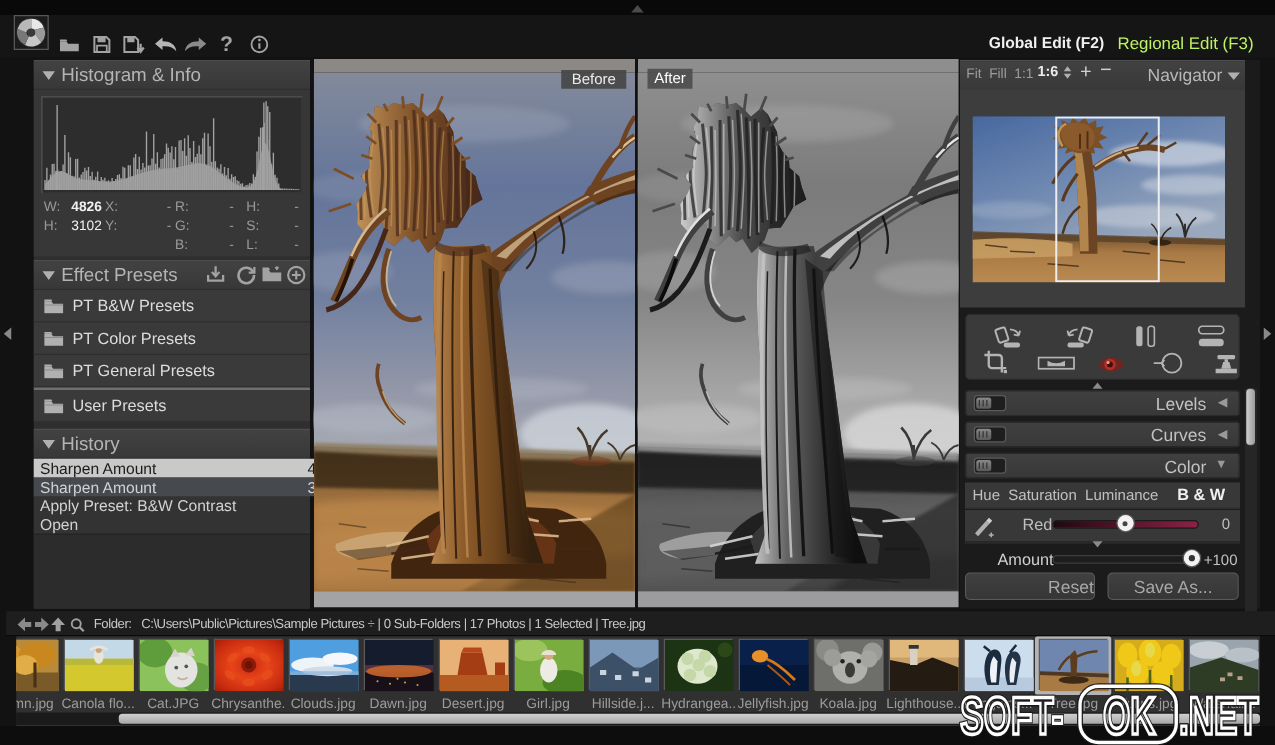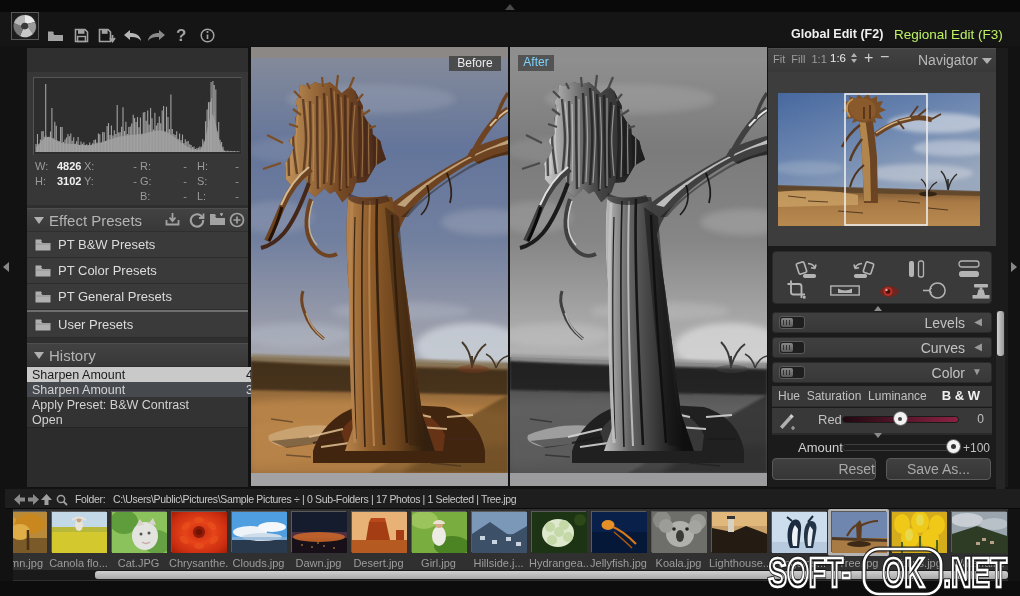--- a/index.html
+++ b/index.html
@@ -53,40 +53,44 @@
 </svg>
 <div class="abs" style="left:176px;top:26px;font-size:17px;font-weight:bold;color:#a2a2a2">?</div>
 <svg class="abs" style="left:200px;top:28px" width="15" height="15" viewBox="0 0 15 15">
  <circle cx="7.5" cy="7.5" r="6.3" fill="none" stroke="#a2a2a2" stroke-width="1.5"></circle>
  <path d="M7.5,6.5 V11" stroke="#a2a2a2" stroke-width="1.7"></path>
       <circle cx="7.5" cy="4" r="1.1" fill="#a2a2a2"></circle>
 </svg>
 <div class="abs" style="left:791px;top:27px;font-size:12.5px;font-weight:bold;color:#f0f0f0">Global Edit (F2)</div>
 <div class="abs" style="left:894px;top:27px;font-size:13.5px;color:#bef264">Regional Edit (F3)</div>
 <div class="abs" style="left:27px;top:48px;width:221px;height:439px;background:#2f2f2f">
+<div class="abs hdr" style="top:0px">
+        <div class="tri"></div>
+        <span class="t">Histogram &amp; Info</span>
+      </div>
 <div class="abs" style="left:0;top:24px;width:221px;height:133px;background:#373737"></div>
 <div class="abs" style="left:6px;top:29px;width:209px;height:78px;background:#2d2d2d;border:1px solid #555;border-right-color:#3a3a3a;border-bottom-color:#3a3a3a">
 <svg class="abs" style="left:1px;top:2px" width="206" height="74" viewBox="0 0 206 74">
           <path d="M1,72 L1.0,66.9 L3.0,64.9 L5.0,62.7 L7.0,60.6 L9.0,58.7 L11.0,57.4 L13.0,56.9 L15.0,57.0 L17.0,57.7 L19.0,58.9 L21.0,60.2 L23.0,61.4 L25.0,62.3 L27.0,63.0 L29.0,63.4 L31.0,63.6 L33.0,63.7 L35.0,63.8 L37.0,63.9 L39.0,64.1 L41.0,64.3 L43.0,64.6 L45.0,64.9 L47.0,65.1 L49.0,65.2 L51.0,65.3 L53.0,65.2 L55.0,65.0 L57.0,64.7 L59.0,64.3 L61.0,63.8 L63.0,63.3 L65.0,62.7 L67.0,62.1 L69.0,61.4 L71.0,60.7 L73.0,60.1 L75.0,59.4 L77.0,58.8 L79.0,58.2 L81.0,57.6 L83.0,57.1 L85.0,56.6 L87.0,56.2 L89.0,55.9 L91.0,55.5 L93.0,55.3 L95.0,55.0 L97.0,54.8 L99.0,54.7 L101.0,54.5 L103.0,54.3 L105.0,54.0 L107.0,53.7 L109.0,53.4 L111.0,53.0 L113.0,52.5 L115.0,52.0 L117.0,51.5 L119.0,51.1 L121.0,50.7 L123.0,50.5 L125.0,50.5 L127.0,50.7 L129.0,51.1 L131.0,51.8 L133.0,52.8 L135.0,54.0 L137.0,55.4 L139.0,56.9 L141.0,58.5 L143.0,60.1 L145.0,61.7 L147.0,63.2 L149.0,64.6 L151.0,65.8 L153.0,66.9 L155.0,67.9 L157.0,68.7 L159.0,69.3 L161.0,69.7 L163.0,69.9 L165.0,69.4 L167.0,67.4 L169.0,63.0 L171.0,55.6 L173.0,46.1 L175.0,37.7 L177.0,34.0 L179.0,36.9 L181.0,44.9 L183.0,54.6 L185.0,62.7 L187.0,67.8 L189.0,70.5 L191.0,71.7 L193.0,71.9 L195.0,72.0 L197.0,72.0 L199.0,72.0 L201.0,72.0 L203.0,72.0 L204,72 Z" fill="#9e9e9e" opacity="0.85"></path>
           <path d="M1.0,72 V64.0 M2.5,72 V54.1 M3.9,72 V64.5 M5.4,72 V59.6 M6.8,72 V51.2 M8.2,72 V50.9 M9.7,72 V56.7 M11.1,72 V55.5 M12.6,72 V57.1 M14.0,72 V56.7 M15.5,72 V51.6 M16.9,72 V27.9 M18.4,72 V58.6 M19.8,72 V41.8 M21.3,72 V45.7 M22.7,72 V60.5 M24.2,72 V61.0 M25.6,72 V47.1 M27.1,72 V46.9 M28.5,72 V62.0 M30.0,72 V59.6 M31.4,72 V57.5 M32.9,72 V54.1 M34.3,72 V56.3 M35.8,72 V53.6 M37.2,72 V60.7 M38.7,72 V57.3 M40.2,72 V63.7 M41.6,72 V61.3 M43.1,72 V57.1 M44.5,72 V65.2 M46.0,72 V61.5 M47.4,72 V63.7 M48.9,72 V62.2 M50.3,72 V64.9 M51.8,72 V64.2 M53.2,72 V65.5 M54.7,72 V62.4 M56.1,72 V65.0 M57.6,72 V63.2 M59.0,72 V60.0 M60.5,72 V59.4 M61.9,72 V62.4 M63.4,72 V53.4 M64.8,72 V54.2 M66.3,72 V63.1 M67.7,72 V52.1 M69.2,72 V52.2 M70.6,72 V61.3 M72.1,72 V45.9 M73.5,72 V43.1 M75.0,72 V55.1 M76.4,72 V45.4 M77.9,72 V55.5 M79.3,72 V50.3 M80.8,72 V53.9 M82.2,72 V25.1 M83.7,72 V52.4 M85.1,72 V52.2 M86.6,72 V46.7 M88.0,72 V27.2 M89.5,72 V51.0 M90.9,72 V41.7 M92.4,72 V53.9 M93.8,72 V47.1 M95.3,72 V46.5 M96.7,72 V43.4 M98.2,72 V34.7 M99.6,72 V38.1 M101.1,72 V42.0 M102.5,72 V36.9 M104.0,72 V47.3 M105.4,72 V37.5 M106.9,72 V55.0 M108.3,72 V32.4 M109.8,72 V32.0 M111.2,72 V40.7 M112.7,72 V30.5 M114.1,72 V44.5 M115.6,72 V28.1 M117.0,72 V38.3 M118.5,72 V49.6 M119.9,72 V32.7 M121.4,72 V45.5 M122.8,72 V43.0 M124.3,72 V36.4 M125.7,72 V43.3 M127.2,72 V30.5 M128.6,72 V26.1 M130.1,72 V52.5 M131.5,72 V26.7 M133.0,72 V37.0 M134.4,72 V49.3 M135.9,72 V14.5 M137.3,72 V49.0 M138.8,72 V53.9 M140.2,72 V54.9 M141.7,72 V51.3 M143.1,72 V58.7 M144.6,72 V53.5 M146.0,72 V60.1 M147.5,72 V54.4 M148.9,72 V62.9 M150.3,72 V59.3 M151.8,72 V61.6 M153.2,72 V61.0 M154.7,72 V64.2 M156.1,72 V65.0 M157.6,72 V67.0 M159.0,72 V66.6 M160.5,72 V69.1 M161.9,72 V68.0 M163.4,72 V67.7 M164.8,72 V66.4 M166.3,72 V66.7 M167.7,72 V59.3 M169.2,72 V61.6 M170.6,72 V41.2 M172.1,72 V29.4 M173.5,72 V22.2 M175.0,72 V21.8 M176.4,72 V18.1 M177.9,72 V1.0 M179.3,72 V31.6 M180.8,72 V9.5 M182.2,72 V51.4 M183.7,72 V42.1 M185.1,72 V59.7 M186.6,72 V62.1 M188.0,72 V66.7 M189.5,72 V70.7 M190.9,72 V70.8 M192.4,72 V70.8 M193.8,72 V70.8 M195.3,72 V70.9 M196.7,72 V71.0 M198.2,72 V71.0 M199.6,72 V71.1 M201.1,72 V71.2 M202.5,72 V71.2 M204.0,72 V71.3 M10.7,72 V4 M176.1,72 V2 M179.2,72 V5" stroke="#a2a2a2" stroke-width="1.1" fill="none"></path>
         </svg>
 </div>
 <div class="abs" style="left:0;top:112px;width:221px;height:14px;font-size:11px;color:#9a9a9a">
         <span style="position:absolute;left:8px;width:20px;text-align:left;color:#9a9a9a">W:</span>
         <span style="position:absolute;left:30px;width:24px;text-align:right;color:#f0f0f0;font-weight:bold">4826</span>
         <span style="position:absolute;left:57px;width:20px;text-align:left;color:#9a9a9a">X:</span>
         <span style="position:absolute;left:80px;width:30px;text-align:right;color:#9a9a9a">-</span>
         <span style="position:absolute;left:113px;width:20px;text-align:left;color:#9a9a9a">R:</span>
         <span style="position:absolute;left:136px;width:24px;text-align:right;color:#9a9a9a">-</span>
         <span style="position:absolute;left:170px;width:20px;text-align:left;color:#9a9a9a">H:</span>
         <span style="position:absolute;left:192px;width:20px;text-align:right;color:#9a9a9a">-</span>
       </div>
 <div class="abs" style="left:0;top:127px;width:221px;height:14px;font-size:11px;color:#9a9a9a">
         <span style="position:absolute;left:8px;width:20px;text-align:left;color:#9a9a9a">H:</span>
-        <span style="position:absolute;left:30px;width:24px;text-align:right;color:#f0f0f0;font-weight:bold">3102</span>
+        <span style="position:absolute;left:30px;width:24px;text-align:right;color:#f0f0f0;font-weight:normal">3102</span>
         <span style="position:absolute;left:57px;width:20px;text-align:left;color:#9a9a9a">Y:</span>
         <span style="position:absolute;left:80px;width:30px;text-align:right;color:#9a9a9a">-</span>
         <span style="position:absolute;left:113px;width:20px;text-align:left;color:#9a9a9a">G:</span>
         <span style="position:absolute;left:136px;width:24px;text-align:right;color:#9a9a9a">-</span>
         <span style="position:absolute;left:170px;width:20px;text-align:left;color:#9a9a9a">S:</span>
         <span style="position:absolute;left:192px;width:20px;text-align:right;color:#9a9a9a">-</span>
       </div>
 <div class="abs" style="left:0;top:142px;width:221px;height:14px;font-size:11px;color:#9a9a9a">
         <span style="position:absolute;left:113px;width:20px;text-align:left;color:#9a9a9a">B:</span>
         <span style="position:absolute;left:136px;width:24px;text-align:right;color:#9a9a9a">-</span>
@@ -412,26 +416,26 @@
 <path d="M58,136 C50,158 43,174 33,186 C26,194 18,199 10,201" stroke="#1b1b1b" stroke-width="4" fill="none"></path>
 <path d="M60,152 C53,172 54,190 64,201 C70,208 78,211 86,207" stroke="#404040" stroke-width="4" fill="none"></path>
 <path d="M62,154 C56,172 57,188 66,198" stroke="#e8e8e8" stroke-width="1.4" fill="none" opacity="0.8"></path>
 <path d="M30,116 L12,122 M32,96 L16,88" stroke="#4a4a4a" stroke-width="2.2" fill="none"></path>
 <path d="M73,292 C62,284 56,274 53,264 M53,264 C50,256 50,250 52,244" stroke="#404040" stroke-width="3" fill="none"></path>
 <path d="M73,292 C64,285 58,276 55,266" stroke="#e8e8e8" stroke-width="1.2" fill="none" opacity="0.7"></path>
 <rect x="0" y="0" width="257" height="11" fill="#8e8e8e"></rect>
 <rect x="0" y="426" width="257" height="13" fill="#9c9c9e"></rect>
 </svg></div>
 <div class="abs" style="left:449px;top:56px;width:52px;height:15px;background:rgba(70,70,70,0.92);color:#ececec;font-size:12px;text-align:center;padding-top:0px">Before</div>
-<div class="abs" style="left:518px;top:55px;width:36px;height:16px;background:rgba(78,78,78,0.92);color:#7dd3fc;font-size:12px;text-align:center">After</div>
+<div class="abs" style="left:518px;top:55px;width:36px;height:16px;background:rgba(78,78,78,0.92);color:#ffffff;font-size:12px;text-align:center">After</div>
 <div class="abs" style="left:768px;top:48px;width:240px;height:439px;background:#1b1b1b">
 <div class="abs" style="left:0;top:0;width:228px;height:24px;background:linear-gradient(#424242,#383838);border-top:1px solid #4e4e4e"></div>
 <div class="abs" style="left:0;top:24px;width:228px;height:174px;background:#3d3d3d"></div>
 <div class="abs" style="left:5px;top:5px;font-size:11px;color:#9c9c9c">Fit&nbsp;&nbsp;Fill&nbsp;&nbsp;1:1</div>
-<div class="abs" style="left:62px;top:4px;font-size:11.5px;font-weight:normal;color:#ececec">1:6</div>
+<div class="abs" style="left:62px;top:4px;font-size:11.5px;font-weight:bold;color:#ececec">1:6</div>
 <div class="abs" style="left:83px;top:5px;width:0;height:0;border-left:3.5px solid transparent;border-right:3.5px solid transparent;border-bottom:4px solid #b0b0b0"></div>
 <div class="abs" style="left:83px;top:11px;width:0;height:0;border-left:3.5px solid transparent;border-right:3.5px solid transparent;border-top:4px solid #b0b0b0"></div>
 <div class="abs" style="left:96px;top:1px;font-size:16px;color:#d0d0d0">+</div>
 <div class="abs" style="left:112px;top:0px;font-size:16px;color:#d0d0d0">−</div>
 <div class="abs" style="left:150px;top:4px;font-size:14px;color:#b8b8b8">Navigator</div>
 <div class="abs" style="left:214px;top:10px;width:0;height:0;border-left:5px solid transparent;border-right:5px solid transparent;border-top:6px solid #b0b0b0"></div>
 <div class="abs" style="left:10px;top:45px;width:202px;height:133px"><svg width="202" height="133" viewBox="0 0 202 133">
 <defs>
 <linearGradient id="nsky" x1="0" y1="0" x2="0.7" y2="1">
  <stop offset="0" stop-color="#47689f"></stop>

